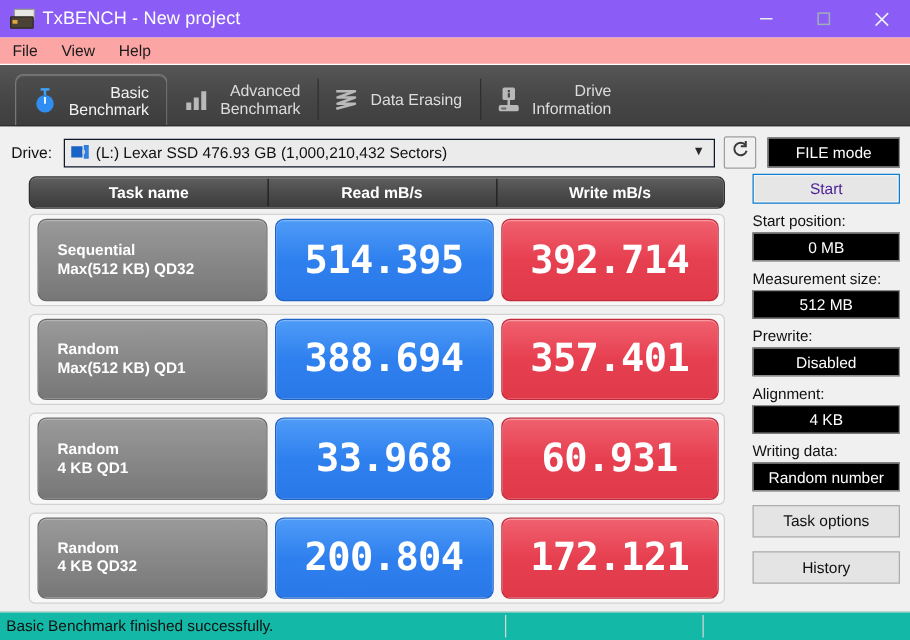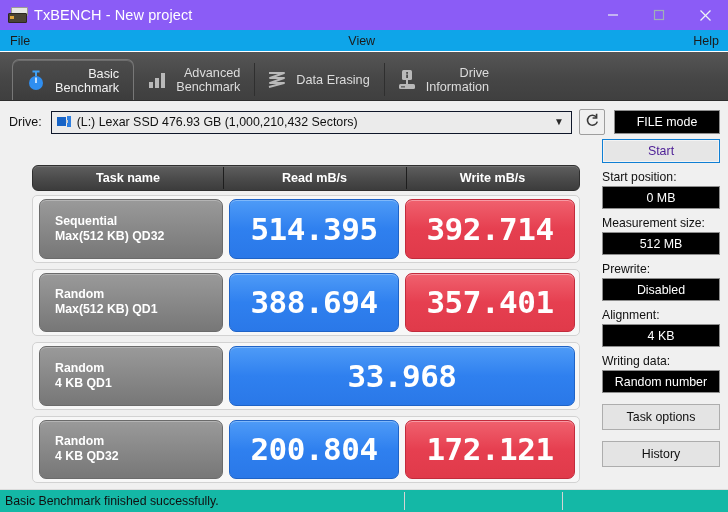--- a/index.html
+++ b/index.html
@@ -16,21 +16,21 @@
   .app-icon{width:20px;height:18px;margin-left:8px;margin-right:6px;position:relative;flex:none;}
   .app-icon .dv-top{position:absolute;left:3px;top:1px;width:15px;height:7px;background:#e7e7e4;border:1px solid #9a9a95;border-radius:1px;}
   .app-icon .dv-bot{position:absolute;left:0px;top:7px;width:17px;height:8px;background:#4a4335;border:1px solid #2b2720;border-radius:1px;}
   .app-icon .dv-led{position:absolute;left:2px;top:10px;width:4px;height:3px;background:#e0a53c;}
   .title-text{color:#ffffff;font-size:14.5px;letter-spacing:.1px;}
   .winbtns{margin-left:auto;display:flex;height:30px;}
   .winbtn{width:46px;height:30px;display:flex;align-items:center;justify-content:center;color:#e9eef0;}
   .winbtn svg{display:block;}
 
   
-  .menubar{height:21px;background:#0ea5e9;display:flex;align-items:center;flex:none;border-bottom:1px solid #ffffff;justify-content:space-between;}
+  .menubar{height:21px;background:#fca5a5;display:flex;align-items:center;flex:none;border-bottom:1px solid #ffffff;}
   .menuitem{font-size:12.5px;color:#1b1b1b;padding:2px 9px;margin-left:1px;}
 
   
   .tabstrip{height:49px;background:#4a4a4a;display:flex;align-items:flex-end;flex:none;position:relative;
     background:linear-gradient(#565656,#464646 55%,#3f3f3f);text-align:right;}
   .tabstrip:after{content:"";position:absolute;left:0;right:0;bottom:0;height:1px;background:#2e2e2e;}
   .tab{height:42px;display:flex;align-items:center;gap:7px;padding:0 14px 0 11px;margin-bottom:0;position:relative;}
   .tab + .tab:before{content:"";position:absolute;left:0;top:4px;bottom:5px;width:1px;background:#2f2f2f;}
   .tab.active{
     background:linear-gradient(#4d4d4d,#3c3c3c);
@@ -52,21 +52,21 @@
   .combo-drv .b1{left:0;top:1px;width:9px;height:9px;background:#1763c6;}
   .combo-drv .b2{left:10px;top:0px;width:4px;height:11px;background:#2f7fe0;}
   .combo-drv .b3{left:9px;top:4px;width:2px;height:3px;background:#cfcfcf;}
   .combo-txt{font-size:12.4px;color:#111;white-space:nowrap;overflow:hidden;}
   .combo-arrow{margin-left:auto;margin-right:7px;color:#2a2a2a;font-size:10px;line-height:10px;}
   .refreshbtn{width:24px;height:24px;margin-left:7px;margin-right:9px;background:#f0f0f0;border:1px solid #9e9e9e;border-radius:2px;display:flex;align-items:center;justify-content:center;flex:none;}
   .filemode{width:104px;height:22px;background:#000000;border:1px solid #8d8d8d;color:#ffffff;font-size:12.4px;display:flex;align-items:center;justify-content:center;margin-right:8px;flex:none;}
 
   
   .body{flex:1;display:flex;min-height:0;}
-  .left{width:602px;flex:none;display:flex;flex-direction:column;padding-left:32px;padding-right:22px;box-sizing:border-box;margin-top:24px;}
+  .left{width:602px;flex:none;display:flex;flex-direction:column;padding-left:23px;padding-right:22px;box-sizing:border-box;}
 
   .hdrrow{height:24px;margin-top:2px;display:flex;border-radius:6px;flex:none;
     background:linear-gradient(#5f5f5f,#4b4b4b 52%,#3c3c3c);
     border:1px solid #2f2f2f;box-shadow:inset 0 1px 0 #767676;}
   .hdrcell{display:flex;align-items:center;justify-content:center;color:#ffffff;font-size:12.6px;font-weight:bold;position:relative;}
   .hdrcell.c1{width:190px;}
   .hdrcell.c2{width:183px;}
   .hdrcell.c3{flex:1;}
   .hdrcell.c2:before,.hdrcell.c3:before{content:"";position:absolute;left:0;top:1px;bottom:1px;width:1px;background:#1d1d1d;}
 
@@ -238,20 +238,21 @@
           <div class="valcell read">388.694</div>
           <div class="valcell write">357.401</div>
         </div>
 
         <div class="row">
           <div class="taskcell">
             <span class="taskname">Random
 4 KB QD1</span>
           </div>
           <div class="valcell read">33.968</div>
+          <div class="valcell write">60.931</div>
         </div>
 
         <div class="row">
           <div class="taskcell">
             <span class="taskname">Random
 4 KB QD32</span>
           </div>
           <div class="valcell read">200.804</div>
           <div class="valcell write">172.121</div>
         </div>

